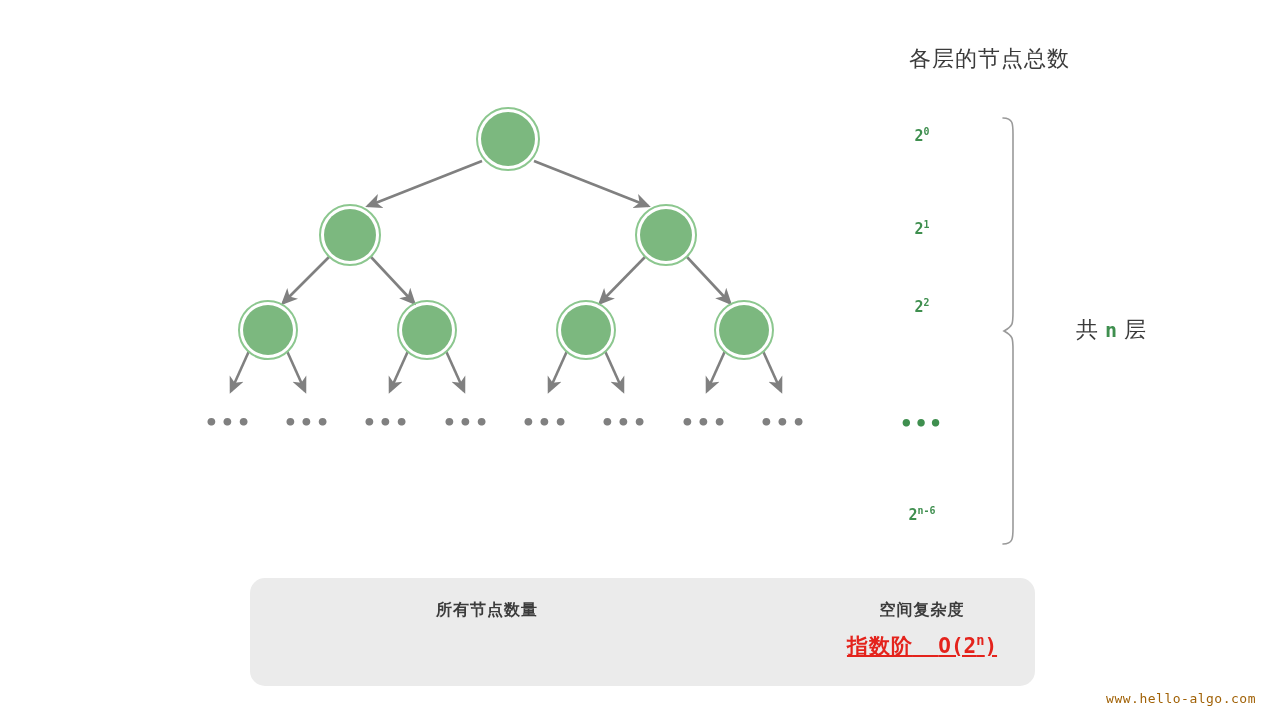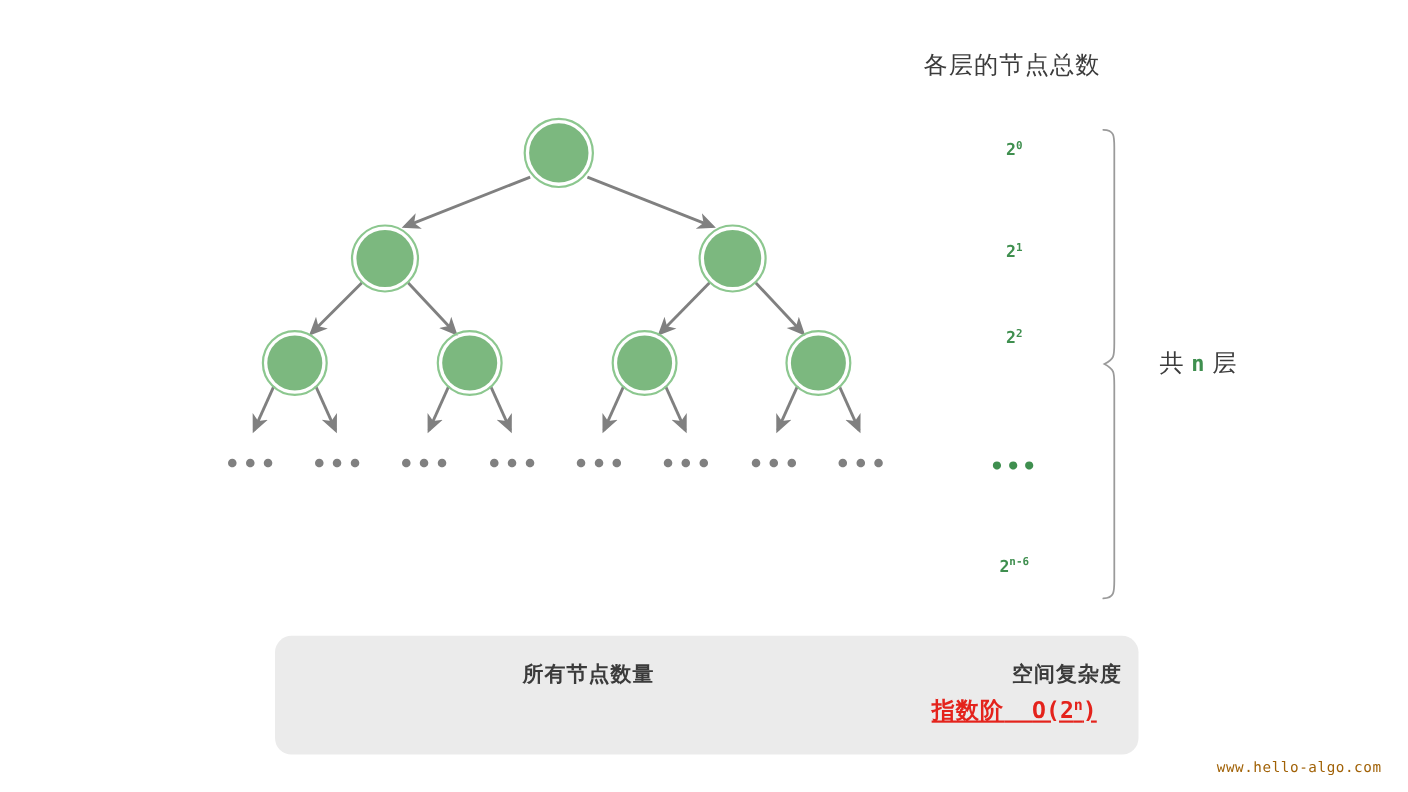--- a/index.html
+++ b/index.html
@@ -27,21 +27,21 @@
     height: 720px;
     overflow: visible;
   }
 
   
   .col-title {
     position: absolute;
     left: 770px;
     top: 44px;
     width: 300px;
-    text-align: center;
+    text-align: right;
     font-size: 22px;
     color: #3b3b3b;
     letter-spacing: 1px;
     font-family: "DejaVu Sans", "Liberation Sans", sans-serif;
   }
   .level-label {
     position: absolute;
     width: 140px;
     text-align: center;
     left: 852px;
@@ -62,21 +62,21 @@
     text-align: center;
     left: 852px;
     color: #3f8f4f;
     font-weight: bold;
     font-size: 21px;
     letter-spacing: 2px;
     font-family: "DejaVu Sans Mono", "Liberation Mono", monospace;
   }
   .total-layers {
     position: absolute;
-    left: 1054px;
+    left: 1076px;
     top: 315px;
     font-size: 22px;
     color: #3b3b3b;
     letter-spacing: 1px;
     white-space: nowrap;
     font-family: "DejaVu Sans", "Liberation Sans", sans-serif;
   }
   .total-layers .hl {
     color: #3f8f4f;
     font-weight: bold;
@@ -102,28 +102,27 @@
     position: absolute;
     left: 250px;
     top: 578px;
     width: 785px;
     height: 108px;
     background: #ebebeb;
     border-radius: 15px;
   }
   .box-caption {
     position: absolute;
-    font-size: 19px;
+    font-size: 16px;
     font-weight: bold;
     color: #3b3b3b;
     letter-spacing: 1px;
     white-space: nowrap;
     transform: translateX(-50%);
     font-family: Liberation Serif, serif;
-    margin-left: 48px;
   }
   .formula {
     position: absolute;
     top: 634px;
     left: 285px;
     font-family: "DejaVu Sans Mono", "Liberation Mono", monospace;
     font-size: 22px;
     font-weight: bold;
     color: #3f8f4f;
     white-space: nowrap;

